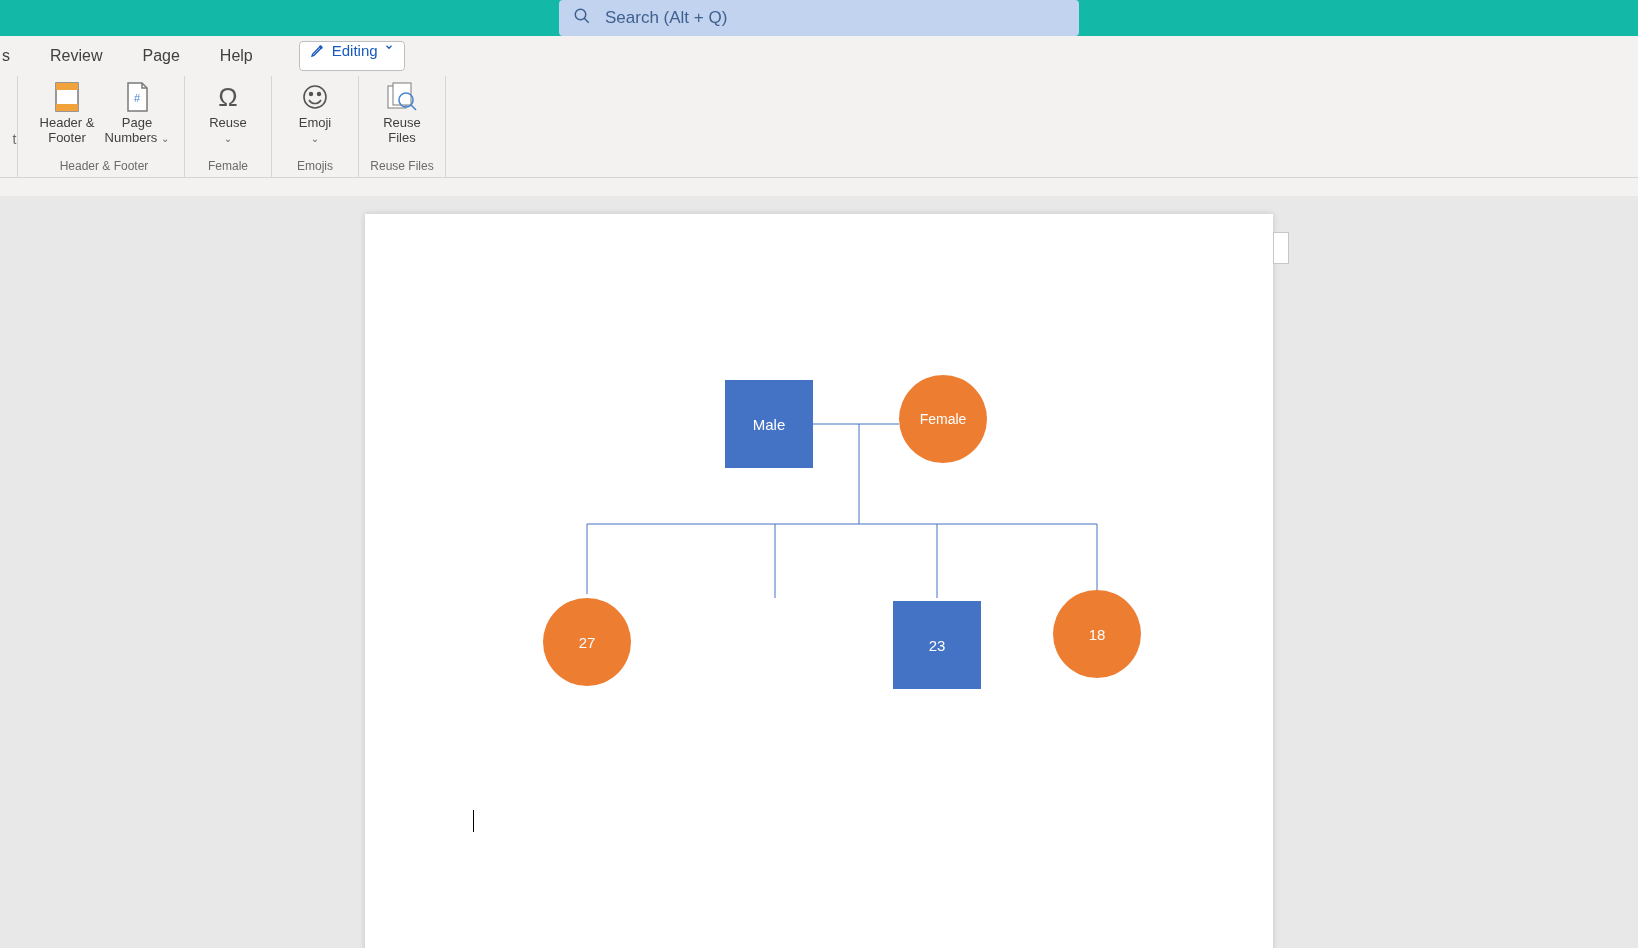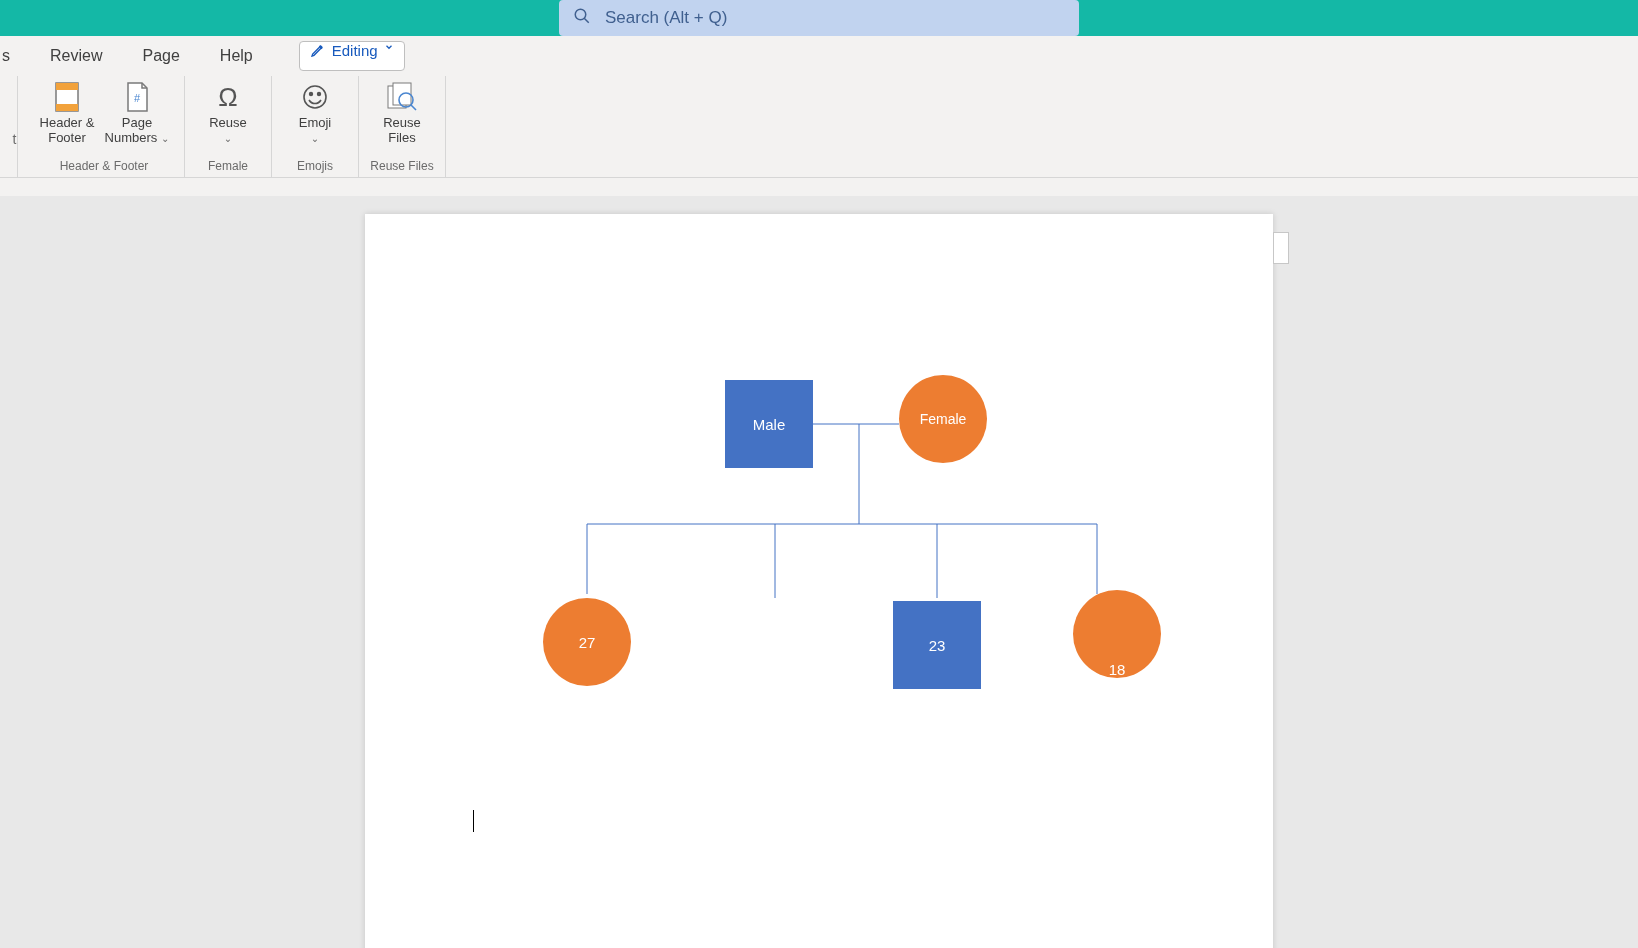--- a/index.html
+++ b/index.html
@@ -287,20 +287,20 @@
       <div class="shape cr sm" style="left:534px; top:161px;justify-content:center;">
         <span>Female</span>
       </div>
 
       <div class="shape cr" style="left:178px; top:384px;">
         <span>27</span>
       </div>
       <div class="shape sq" style="left:528px; top:387px;">
         <span>23</span>
       </div>
-      <div class="shape cr" style="left:708px; top:376px;align-items:flex-end;">
+      <div class="shape cr" style="left:688px; top:376px;">
         <span>18</span>
       </div>
 
       <div class="cursor-caret"></div>
     </div>
   </div>
 </div>
 
 </body></html>

